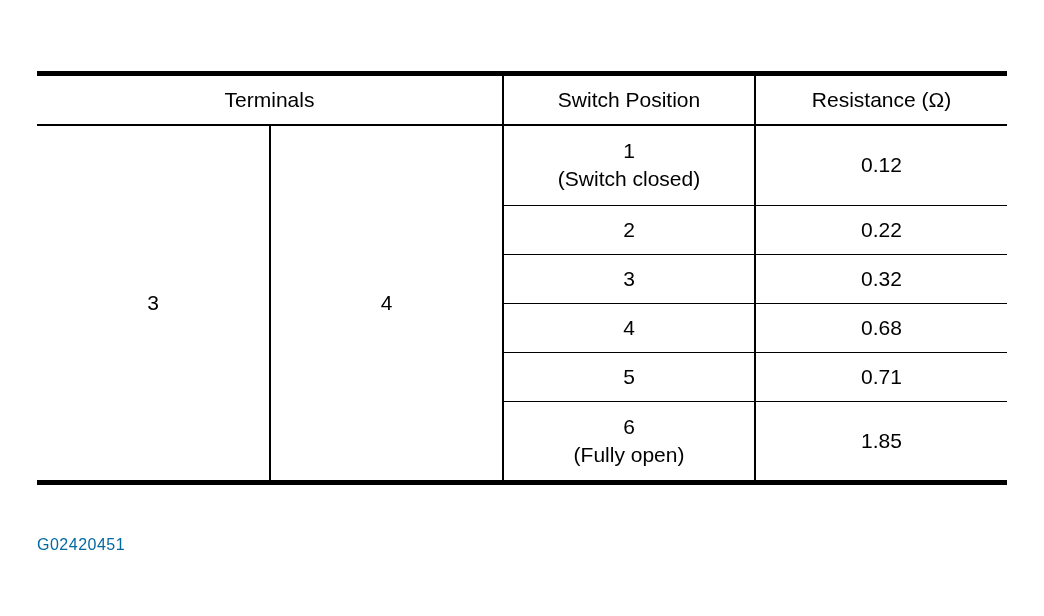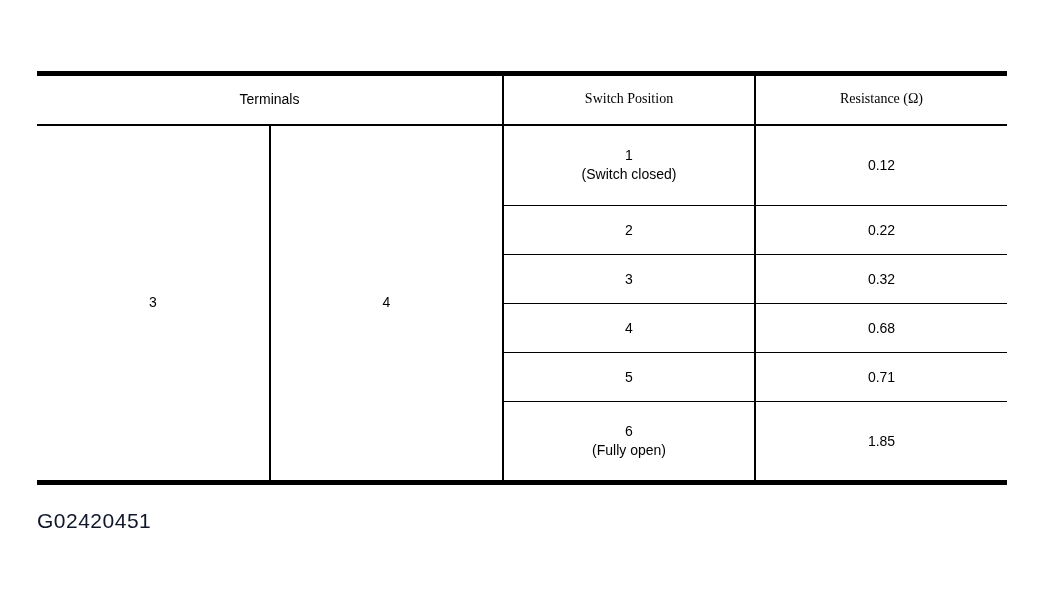--- a/index.html
+++ b/index.html
@@ -18,56 +18,56 @@
   }
   table.data-table {
     position: absolute;
     left: 37px;
     top: 71px;
     width: 970px;
     border-collapse: collapse;
     table-layout: fixed;
     border-top: 5px solid #000000;
     border-bottom: 5px solid #000000;
-    font-size: 14px;
+    font-size: 21px;
     line-height: 1.35;
   }
   table.data-table th,
   table.data-table td {
     padding: 0;
     text-align: center;
     vertical-align: middle;
     font-weight: normal;
   }
   tr.header-row { height: 51px; }
   tr.row-tall { height: 81px; }
   tr.row-normal { height: 49px; }
 
   th.hdr { border-bottom: 2px solid #000000; }
-  th.hdr-divided { border-left: 2px solid #000000; font-family: Liberation Serif, serif; }
+  th.hdr-divided { border-left: 2px solid #000000; }
 
   td.terminal-b { border-left: 2px solid #000000; }
   td.pos-cell {
     border-left: 2px solid #000000;
     border-bottom: 1px solid #000000;
   }
   td.res-cell {
     border-left: 2px solid #000000;
     border-bottom: 1px solid #000000;
   }
   tr.last-row td.pos-cell,
   tr.last-row td.res-cell { border-bottom: none; }
 
   .figure-id {
     position: absolute;
     left: 37px;
-    top: 509px;
-    font-size: 21px;
+    top: 536px;
+    font-size: 16px;
     letter-spacing: 0.5px;
-    color: #0f172a;
+    color: #0369a1;
   }
 </style>
 </head>
 <body>
 
 <div class="page">
 
   <table class="data-table">
     <colgroup>
       <col style="width:233px">

